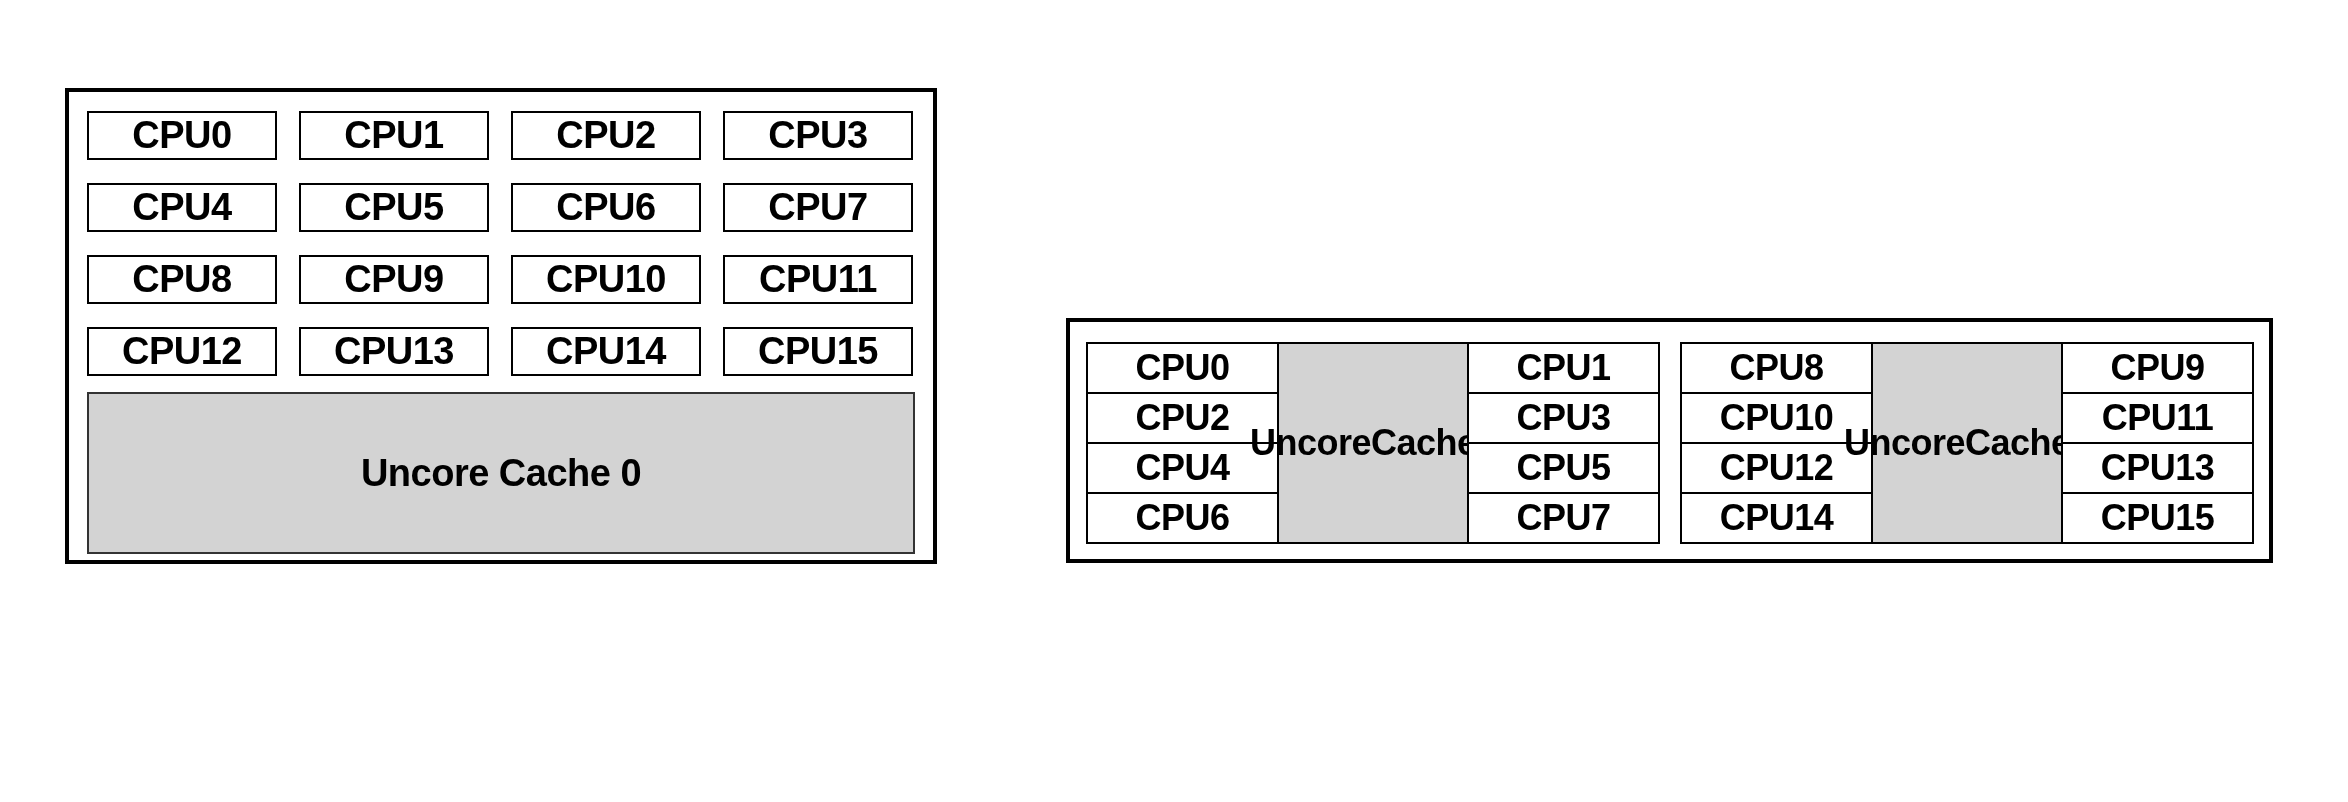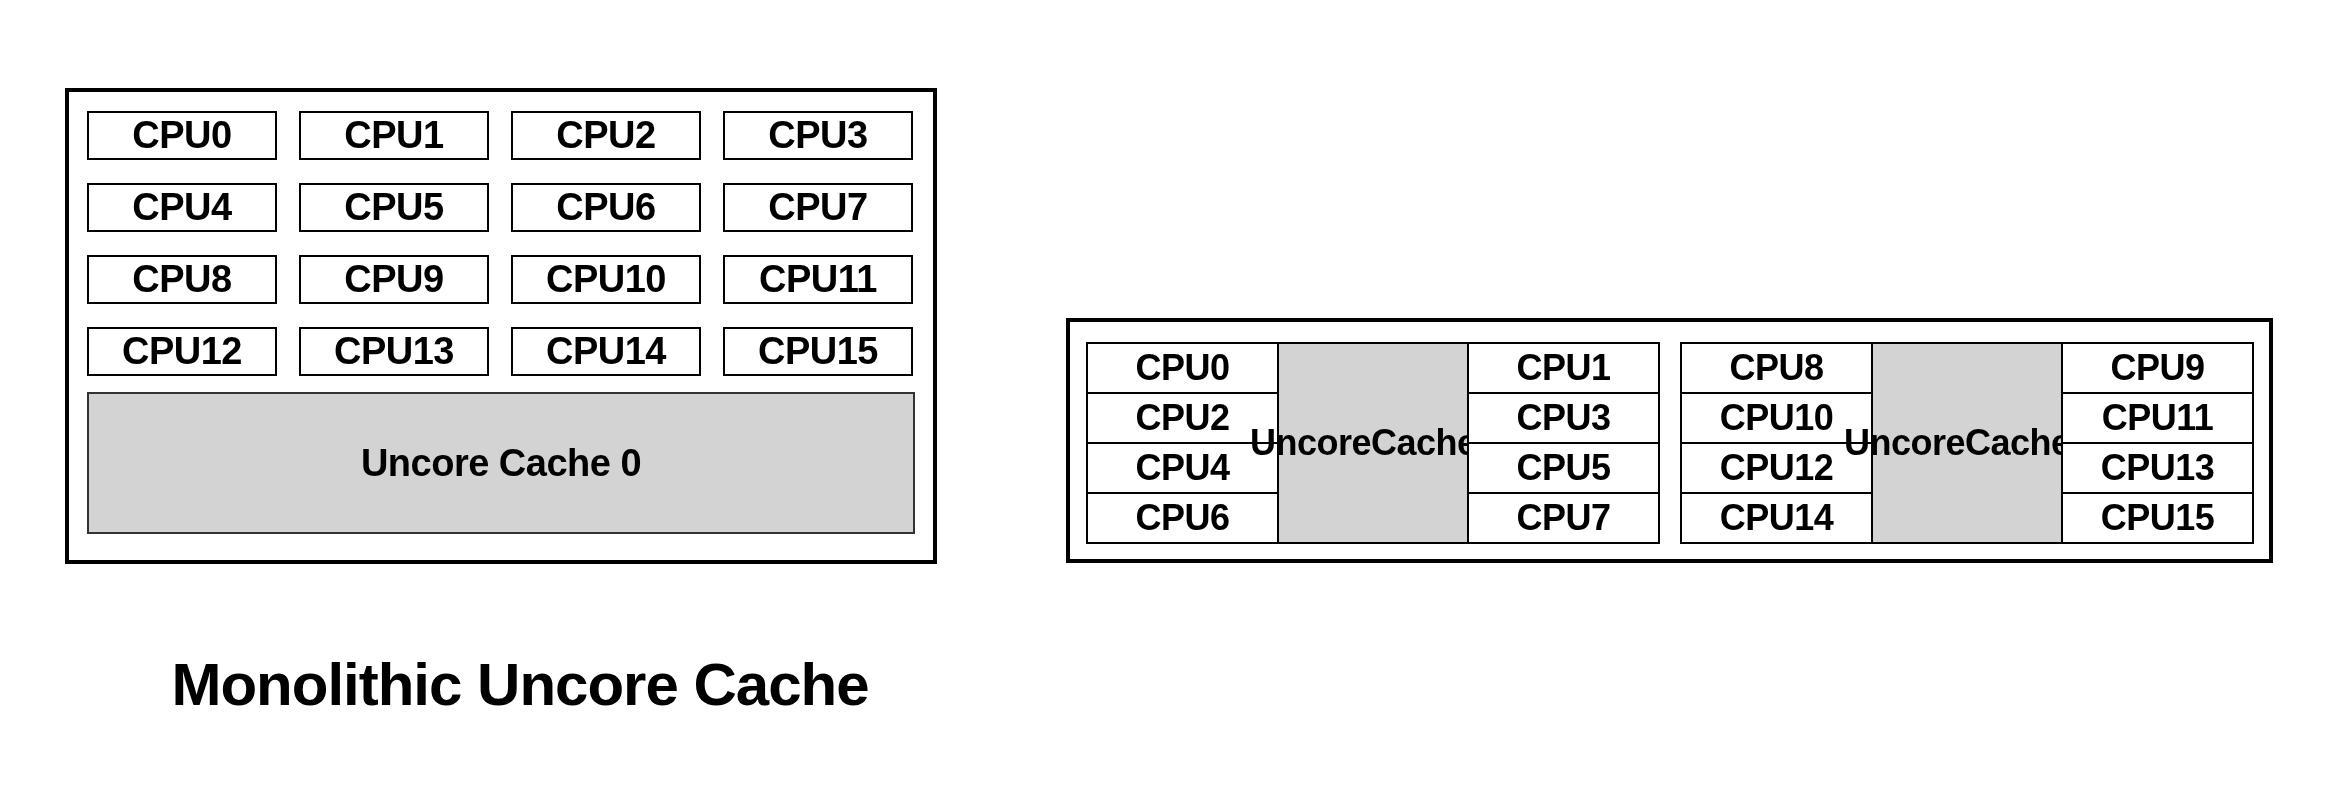--- a/index.html
+++ b/index.html
@@ -38,21 +38,21 @@
     display: flex;
     align-items: center;
     justify-content: center;
     font-size: 38px;
     font-weight: bold;
     letter-spacing: -0.5px;
     white-space: nowrap;
   }
   .mono-cache {
     margin-top: 16px;
-    height: 142px;
+    height: 162px;
     background: var(--cache-fill, #d3d3d3);
     border: 2px solid #333333;
     box-sizing: border-box;
     display: flex;
     align-items: center;
     justify-content: center;
     font-size: 38px;
     font-weight: bold;
     letter-spacing: -0.5px;
   }
@@ -129,21 +129,20 @@
       <div class="cpu-box">CPU9</div>
       <div class="cpu-box">CPU10</div>
       <div class="cpu-box">CPU11</div>
       <div class="cpu-box">CPU12</div>
       <div class="cpu-box">CPU13</div>
       <div class="cpu-box">CPU14</div>
       <div class="cpu-box">CPU15</div>
     </div>
     <div class="mono-cache">Uncore Cache 0</div>
   </div>
-  <div class="caption caption-mono">Monolithic Uncore Cache</div>
 
   <div class="split-outer">
 
     <div class="split-table">
       <div class="split-cell" style="grid-area:1/1">CPU0</div>
       <div class="split-cell" style="grid-area:2/1">CPU2</div>
       <div class="split-cell" style="grid-area:3/1">CPU4</div>
       <div class="split-cell" style="grid-area:4/1">CPU6</div>
       <div class="split-cell split-cache">
         <span>Uncore</span>

